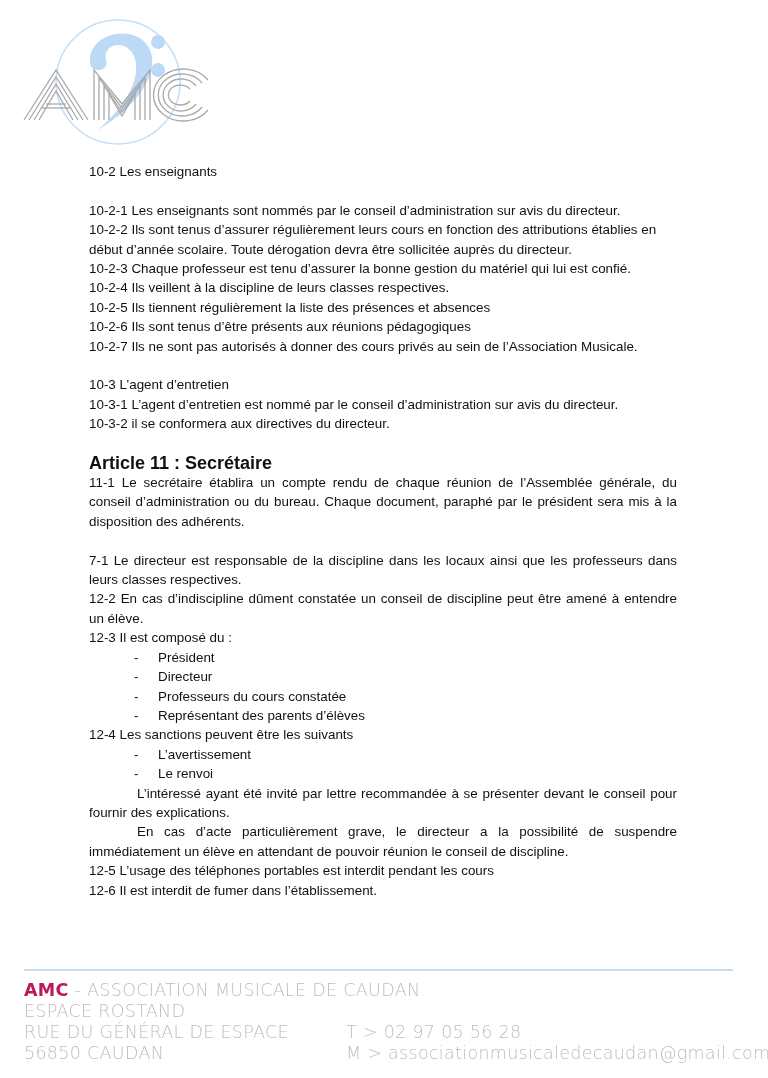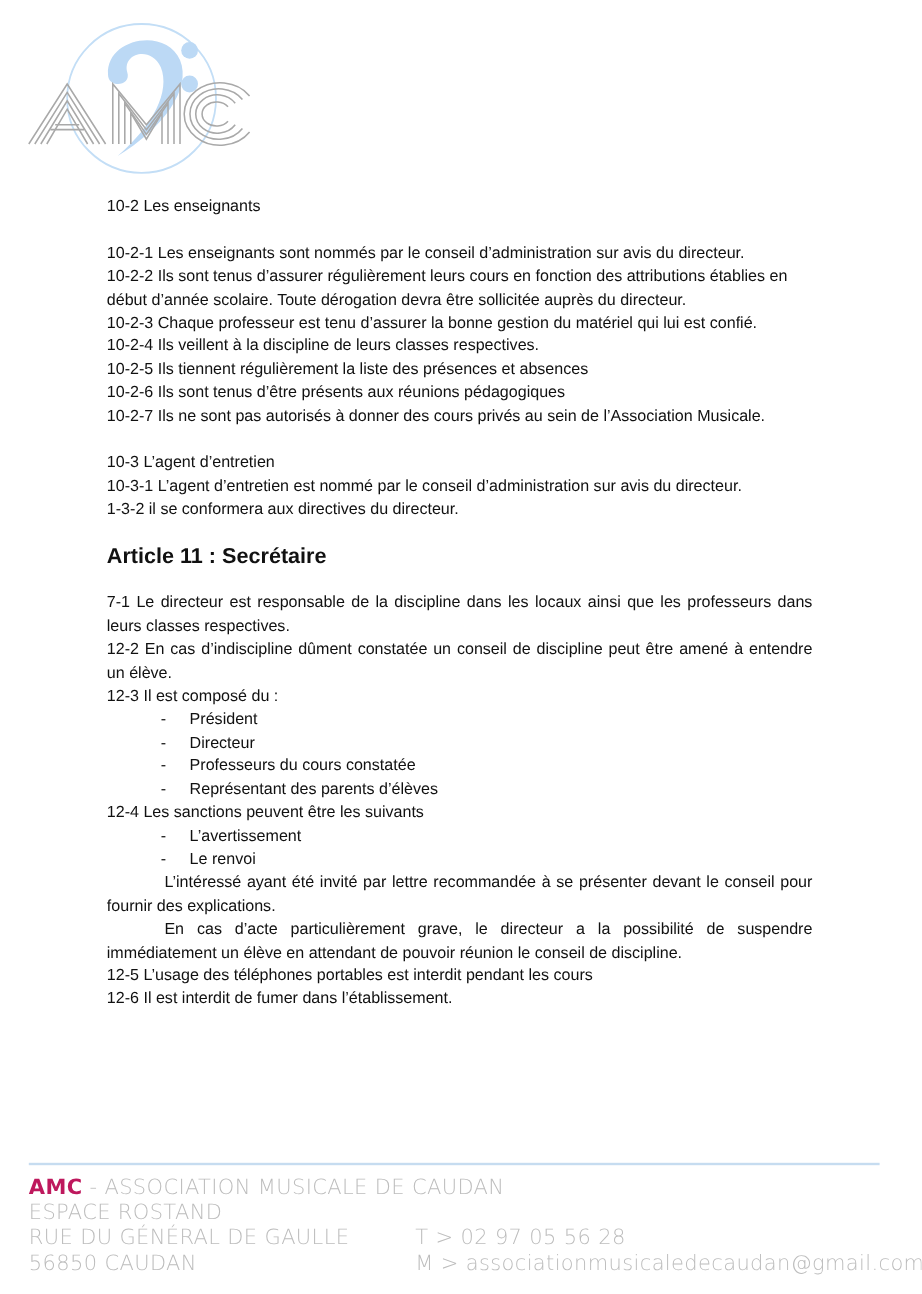--- a/index.html
+++ b/index.html
@@ -63,23 +63,24 @@
   <p>10-2-1 Les enseignants sont nommés par le conseil d’administration sur avis du directeur.</p>
   <p>10-2-2 Ils sont tenus d’assurer régulièrement leurs cours en fonction des attributions établies en début d’année scolaire. Toute dérogation devra être sollicitée auprès du directeur.</p>
   <p>10-2-3 Chaque professeur est tenu d’assurer la bonne gestion du matériel qui lui est confié.</p>
   <p>10-2-4 Ils veillent à la discipline de leurs classes respectives.</p>
   <p>10-2-5 Ils tiennent régulièrement la liste des présences et absences</p>
   <p>10-2-6 Ils sont tenus d’être présents aux réunions pédagogiques</p>
   <p>10-2-7 Ils ne sont pas autorisés à donner des cours privés au sein de l’Association Musicale.</p>
   <div class="gap"></div>
   <p>10-3 L’agent d’entretien</p>
   <p>10-3-1 L’agent d’entretien est nommé par le conseil d’administration sur avis du directeur.</p>
-  <p>1-3-2 il se conformera aux directives du directeur.</p>
+  <p>10-3-2 il se conformera aux directives du directeur.</p>
   <div class="gap"></div>
   <p class="heading">Article 11 : Secrétaire</p>
+  <p class="justify">11-1 Le secrétaire établira un compte rendu de chaque réunion de l’Assemblée générale, du conseil d’administration ou du bureau. Chaque document, paraphé par le président sera mis à la disposition des adhérents.</p>
   <div class="gap"></div>
   <p class="justify">7-1 Le directeur est responsable de la discipline dans les locaux ainsi que les professeurs dans leurs classes respectives.</p>
   <p class="justify">12-2 En cas d’indiscipline dûment constatée un conseil de discipline peut être amené à entendre un élève.</p>
   <p>12-3 Il est composé du :</p>
   <div class="bullet"><span class="dash">-</span><span>Président</span></div>
   <div class="bullet"><span class="dash">-</span><span>Directeur</span></div>
   <div class="bullet"><span class="dash">-</span><span>Professeurs du cours constatée</span></div>
   <div class="bullet"><span class="dash">-</span><span>Représentant des parents d’élèves</span></div>
   <p>12-4 Les sanctions peuvent être les suivants</p>
   <div class="bullet"><span class="dash">-</span><span>L’avertissement</span></div>
@@ -92,20 +93,20 @@
 
 <div class="footer-line"></div>
 <div class="footer">
   <div class="row">
     <span class="brand">AMC</span><span> - ASSOCIATION MUSICALE DE CAUDAN</span>
   </div>
   <div class="row">
     <span>ESPACE ROSTAND</span>
   </div>
   <div class="row">
-    <span>RUE DU GÉNÉRAL DE GAULLE</span>
+    <span>RUE DU GÉNÉRAL DE ESPACE</span>
     <span class="right">T &gt; 02 97 05 56 28</span>
   </div>
   <div class="row">
     <span>56850 CAUDAN</span>
     <span class="right">M &gt; associationmusicaledecaudan@gmail.com</span>
   </div>
 </div>
 
 </body></html>

